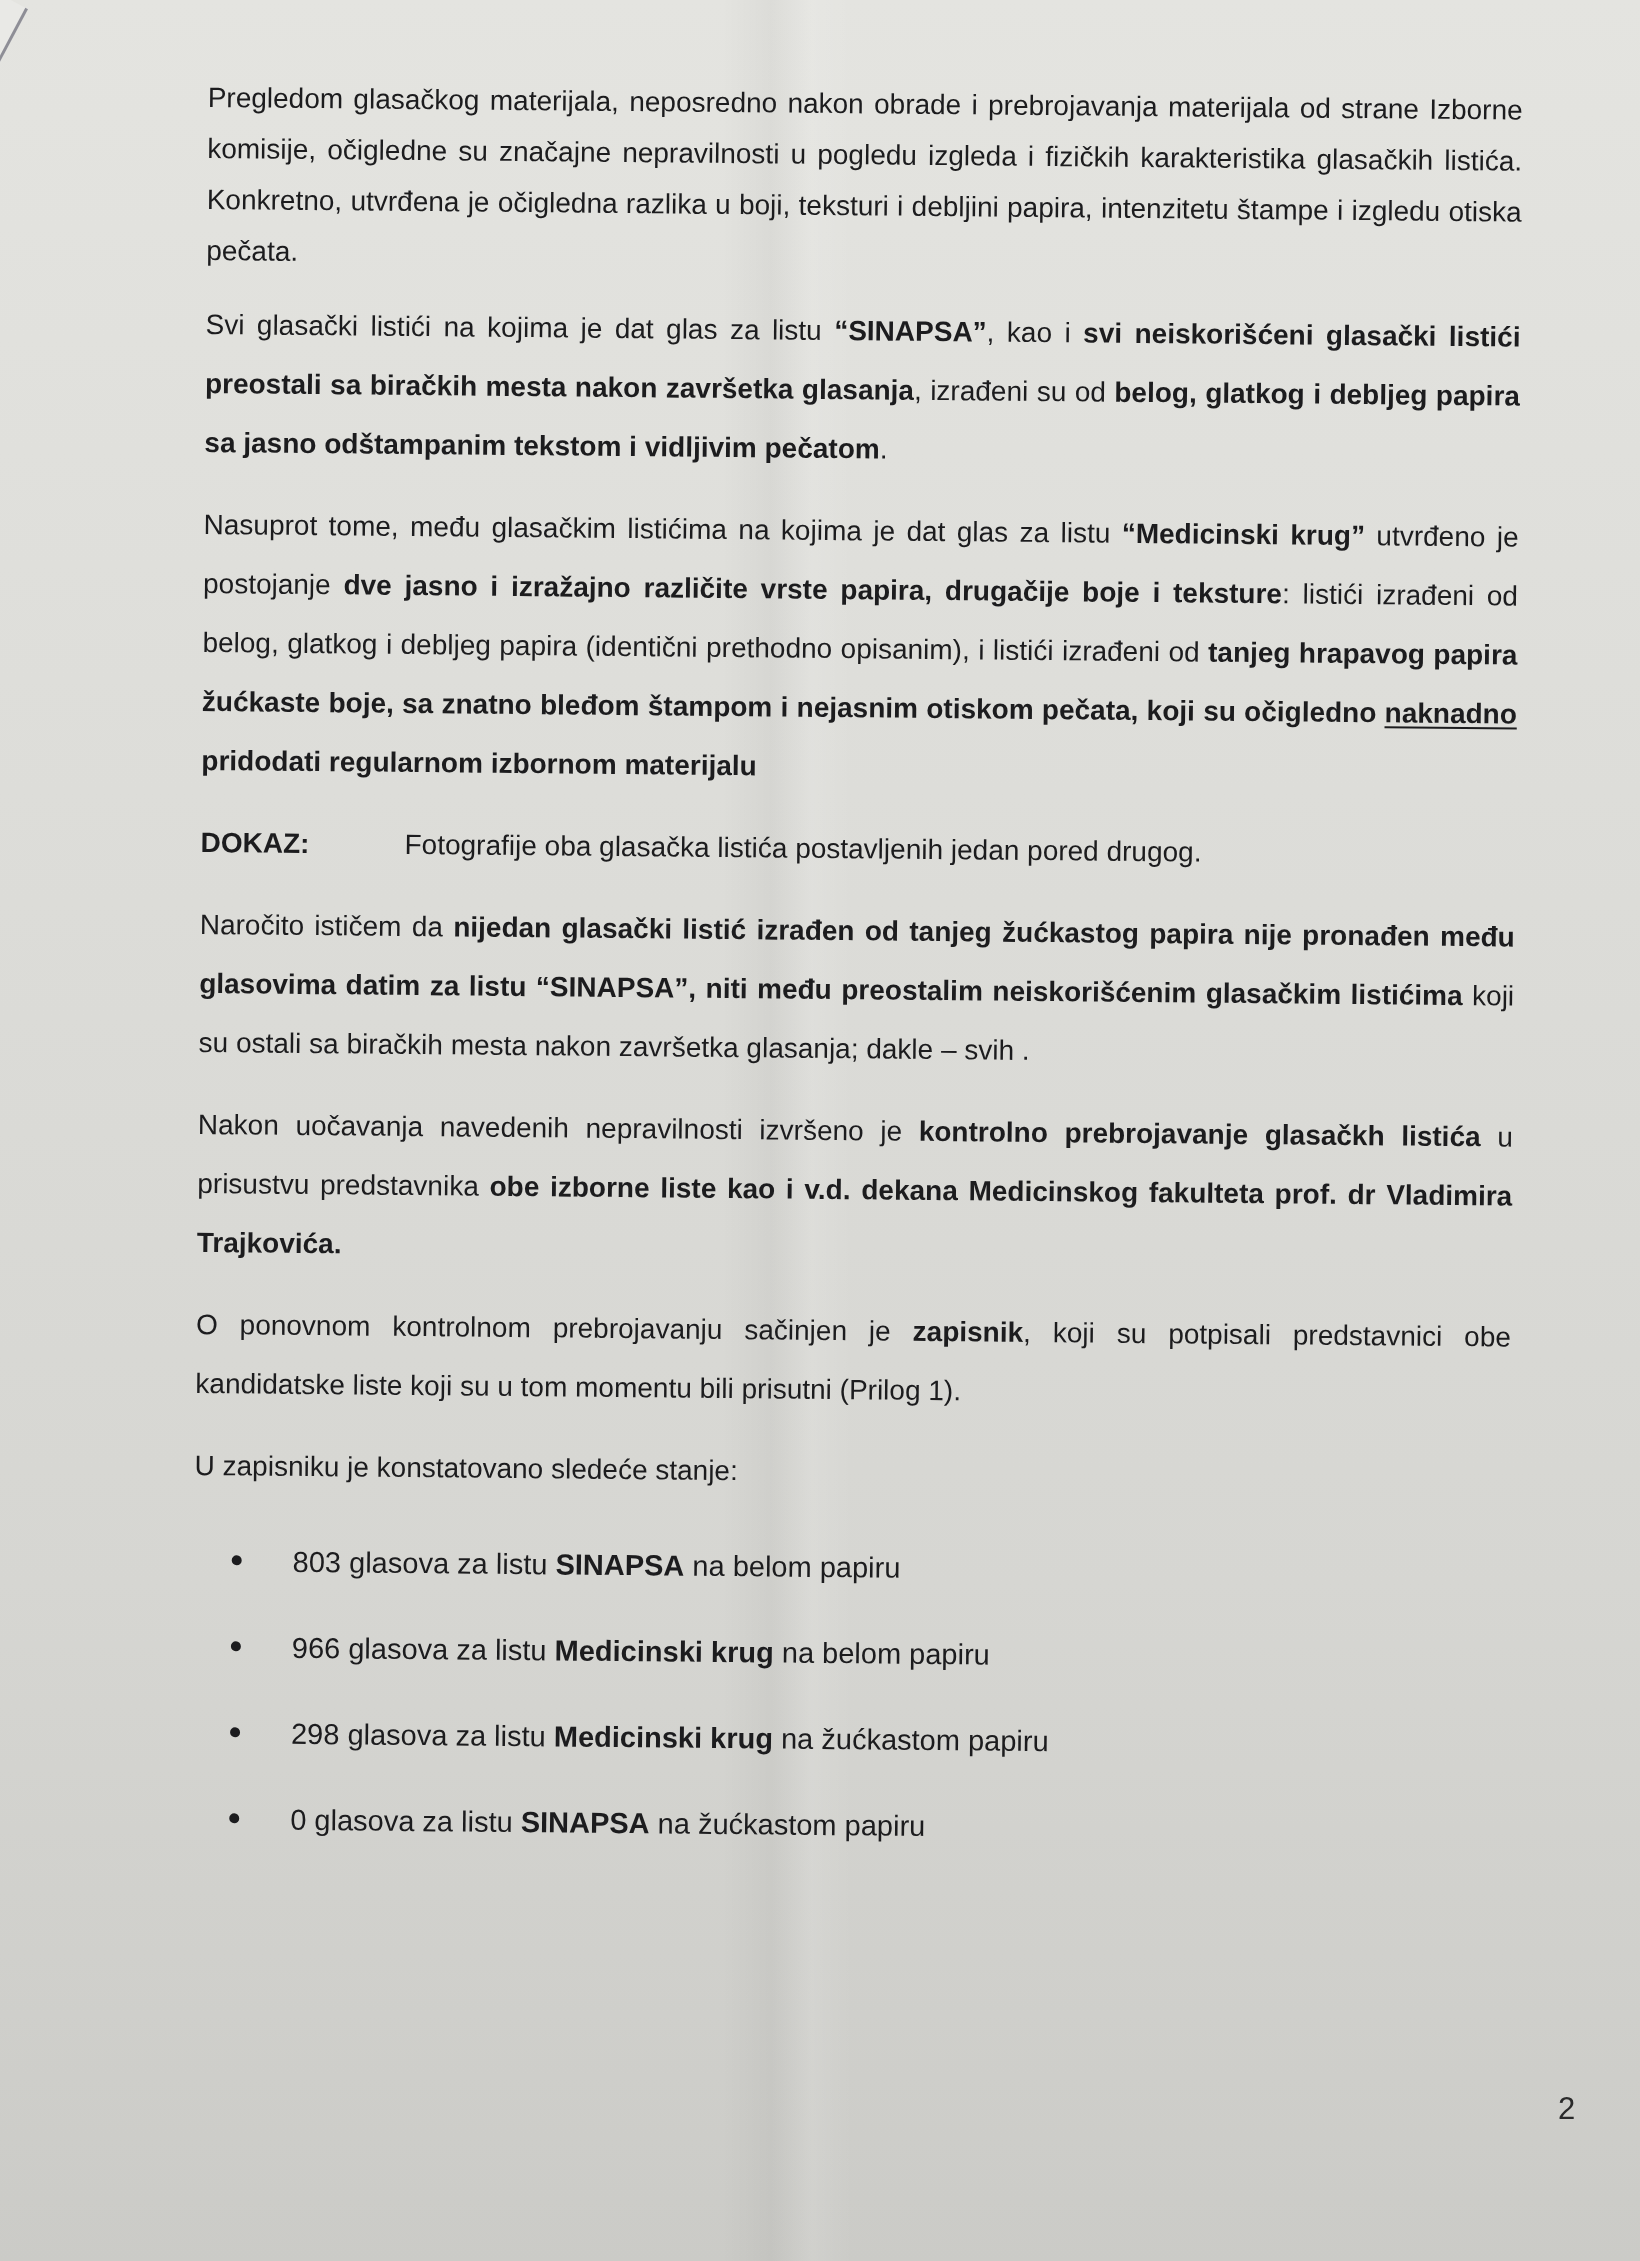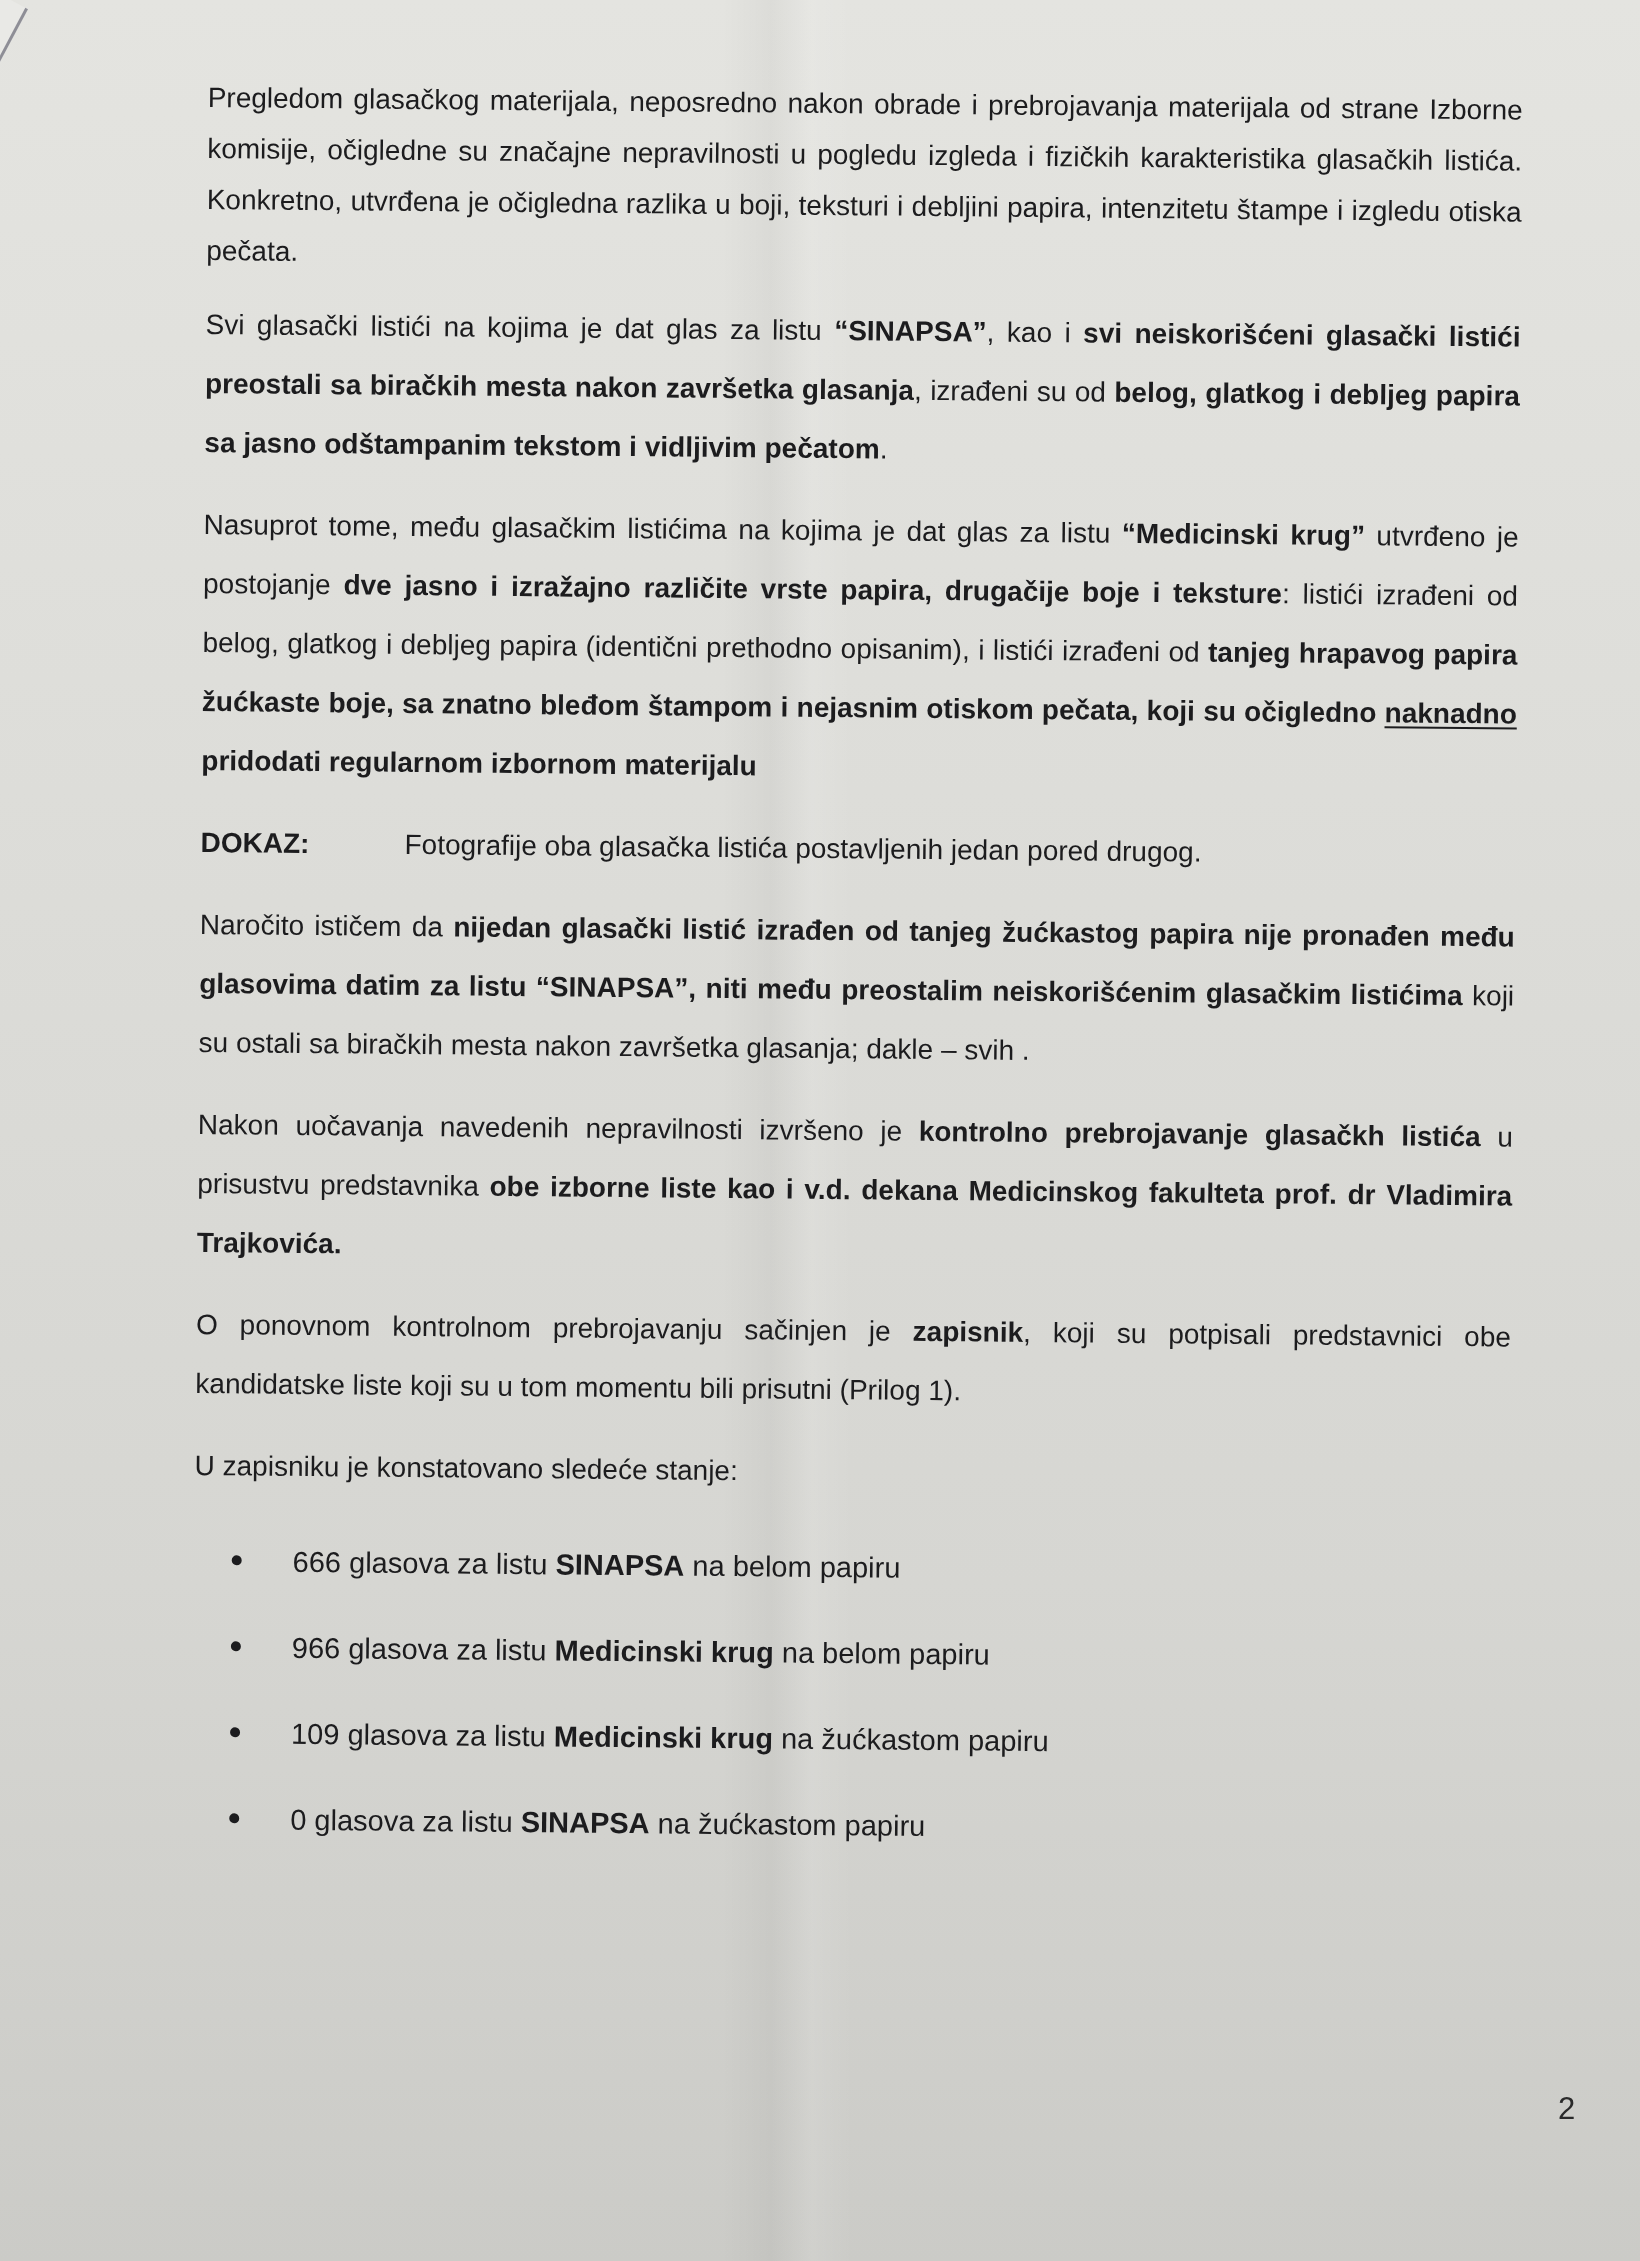--- a/index.html
+++ b/index.html
@@ -131,27 +131,27 @@
     <p>
       <span>O ponovnom kontrolnom prebrojavanju sačinjen je </span><b>zapisnik</b><span>, koji su potpisali predstavnici obe kandidatske liste koji su u tom momentu bili prisutni (Prilog 1).</span>
     </p>
 
     <p>
       <span>U zapisniku je konstatovano sledeće stanje:</span>
     </p>
 
     <ul class="results">
       <li>
-        <span>666</span><span> glasova za listu </span><b>SINAPSA</b><span> na belom papiru</span>
+        <span>803</span><span> glasova za listu </span><b>SINAPSA</b><span> na belom papiru</span>
       </li>
       <li>
         <span>966</span><span> glasova za listu </span><b>Medicinski krug</b><span> na belom papiru</span>
       </li>
       <li>
-        <span>109</span><span> glasova za listu </span><b>Medicinski krug</b><span> na žućkastom papiru</span>
+        <span>298</span><span> glasova za listu </span><b>Medicinski krug</b><span> na žućkastom papiru</span>
       </li>
       <li>
         <span>0</span><span> glasova za listu </span><b>SINAPSA</b><span> na žućkastom papiru</span>
       </li>
     </ul>
   </div>
 
   <div class="page-number">2</div>
 </div>
 

